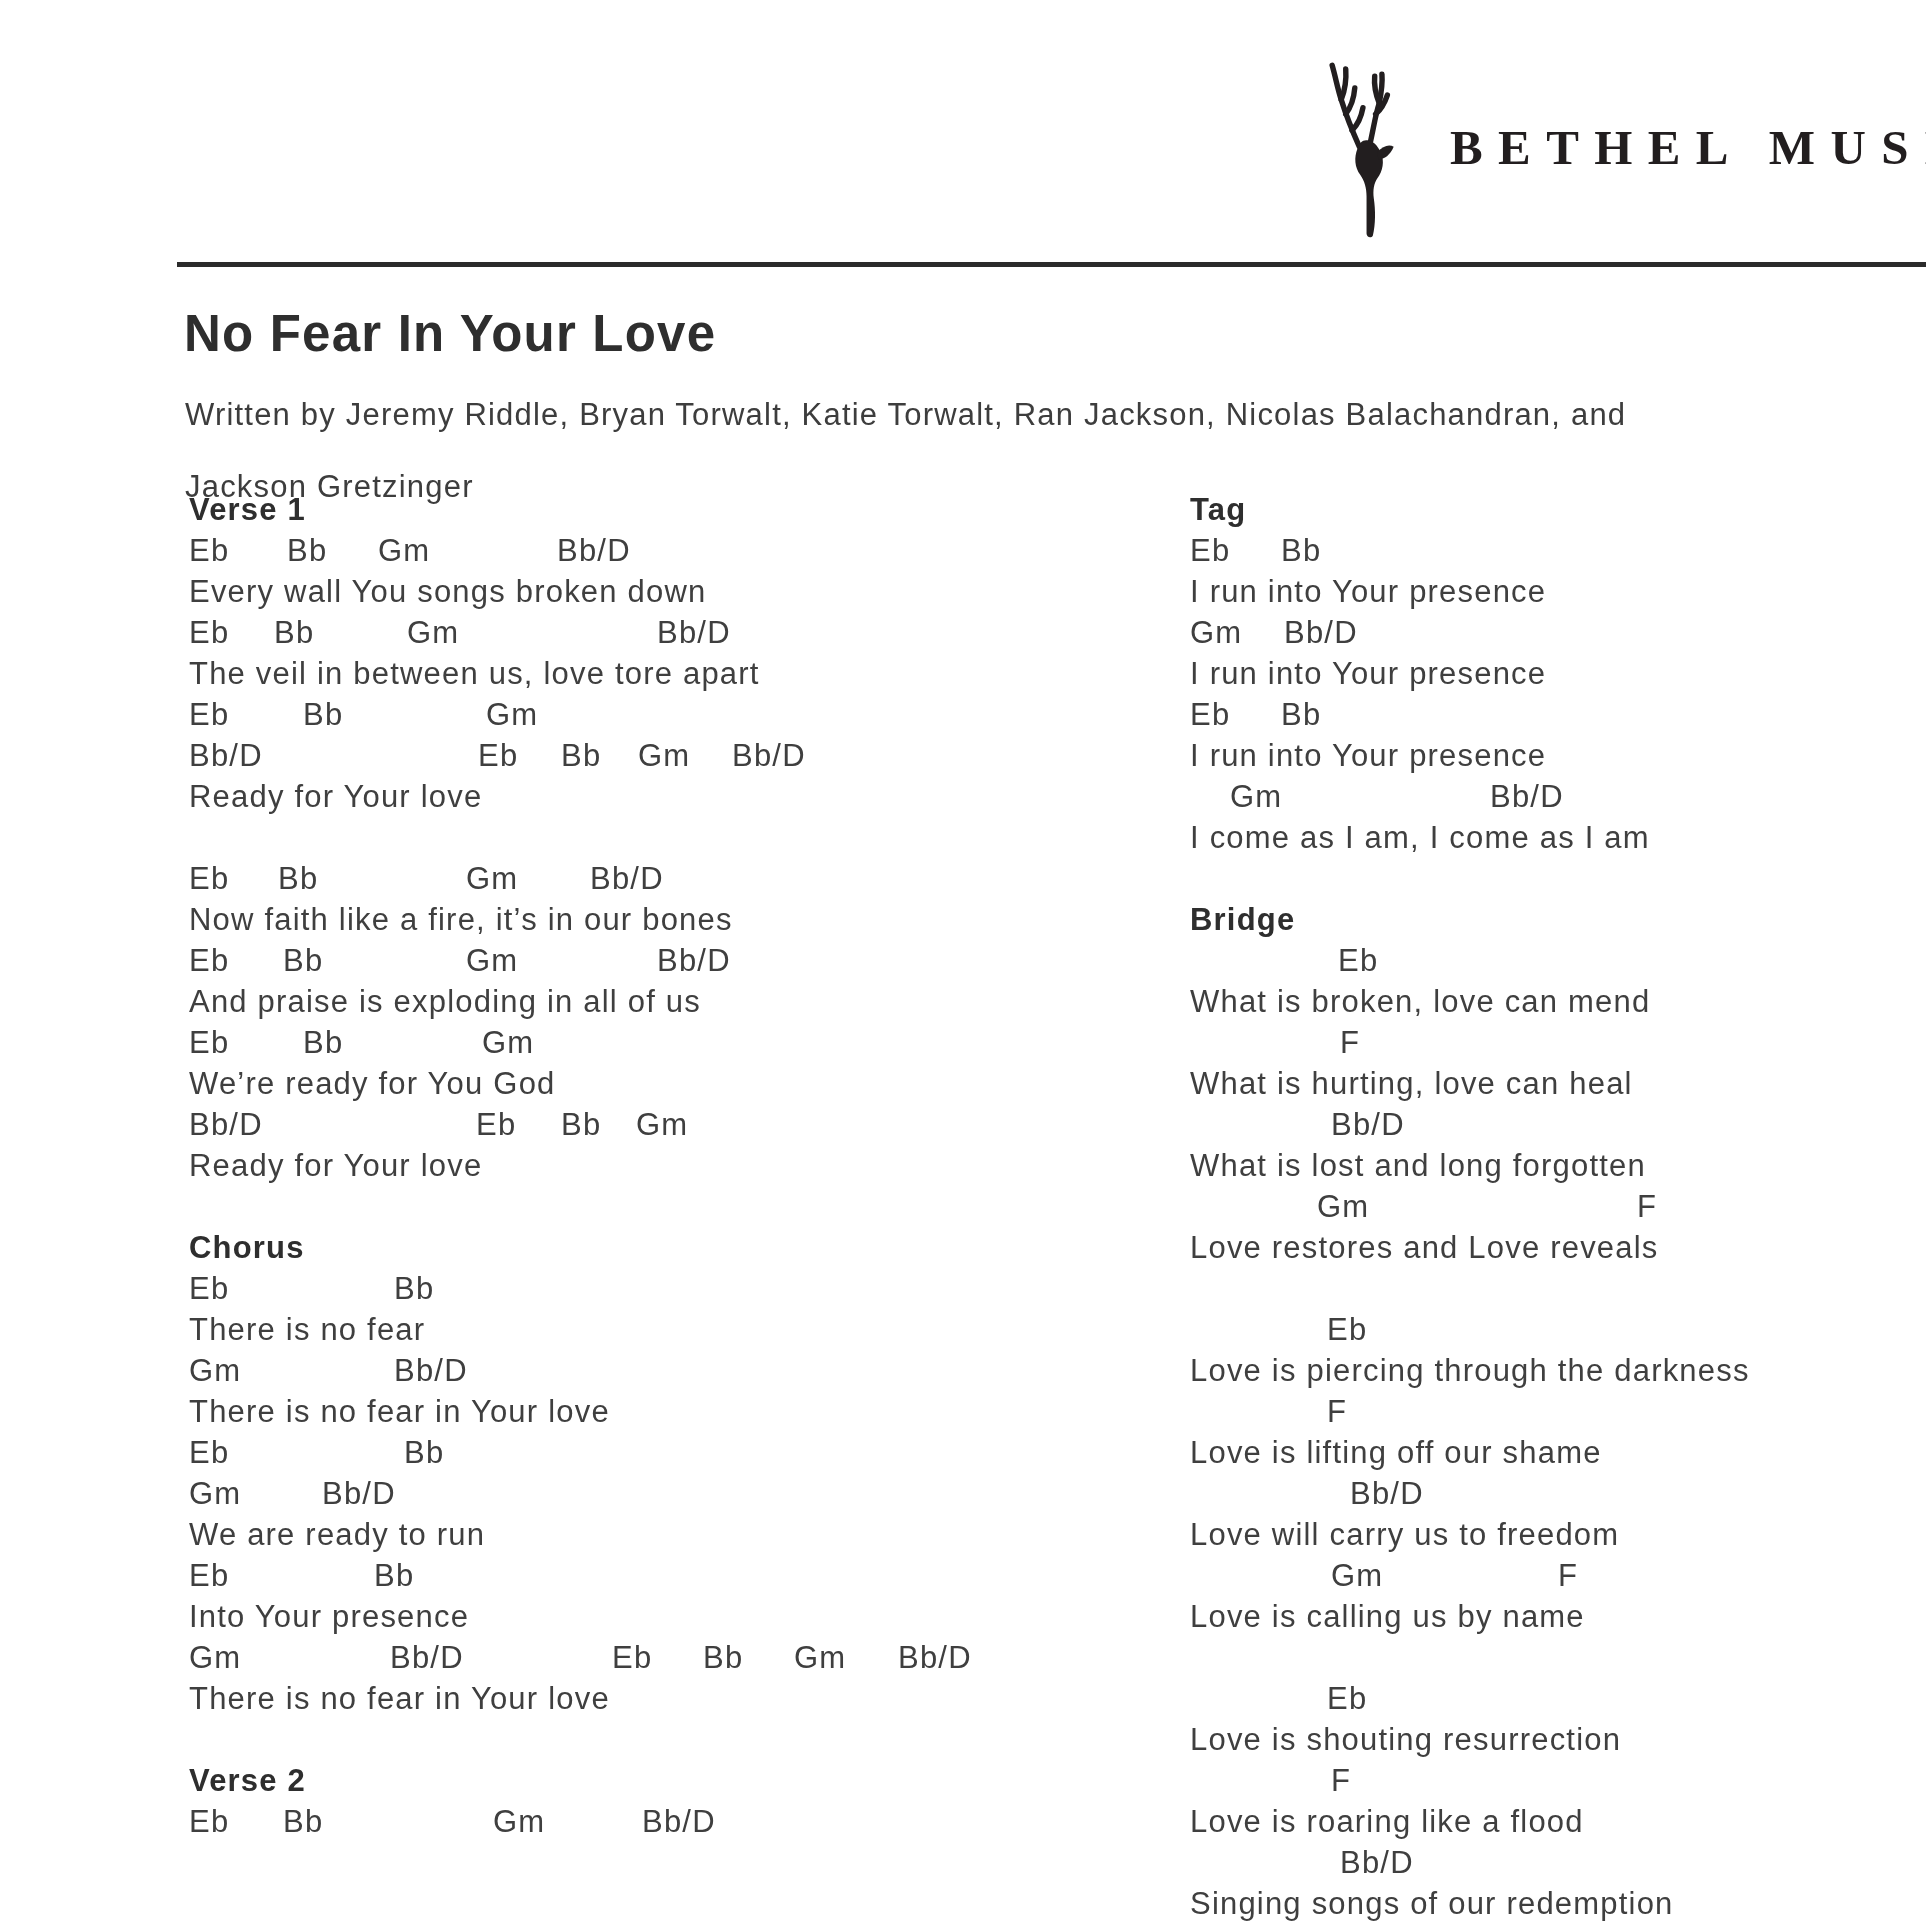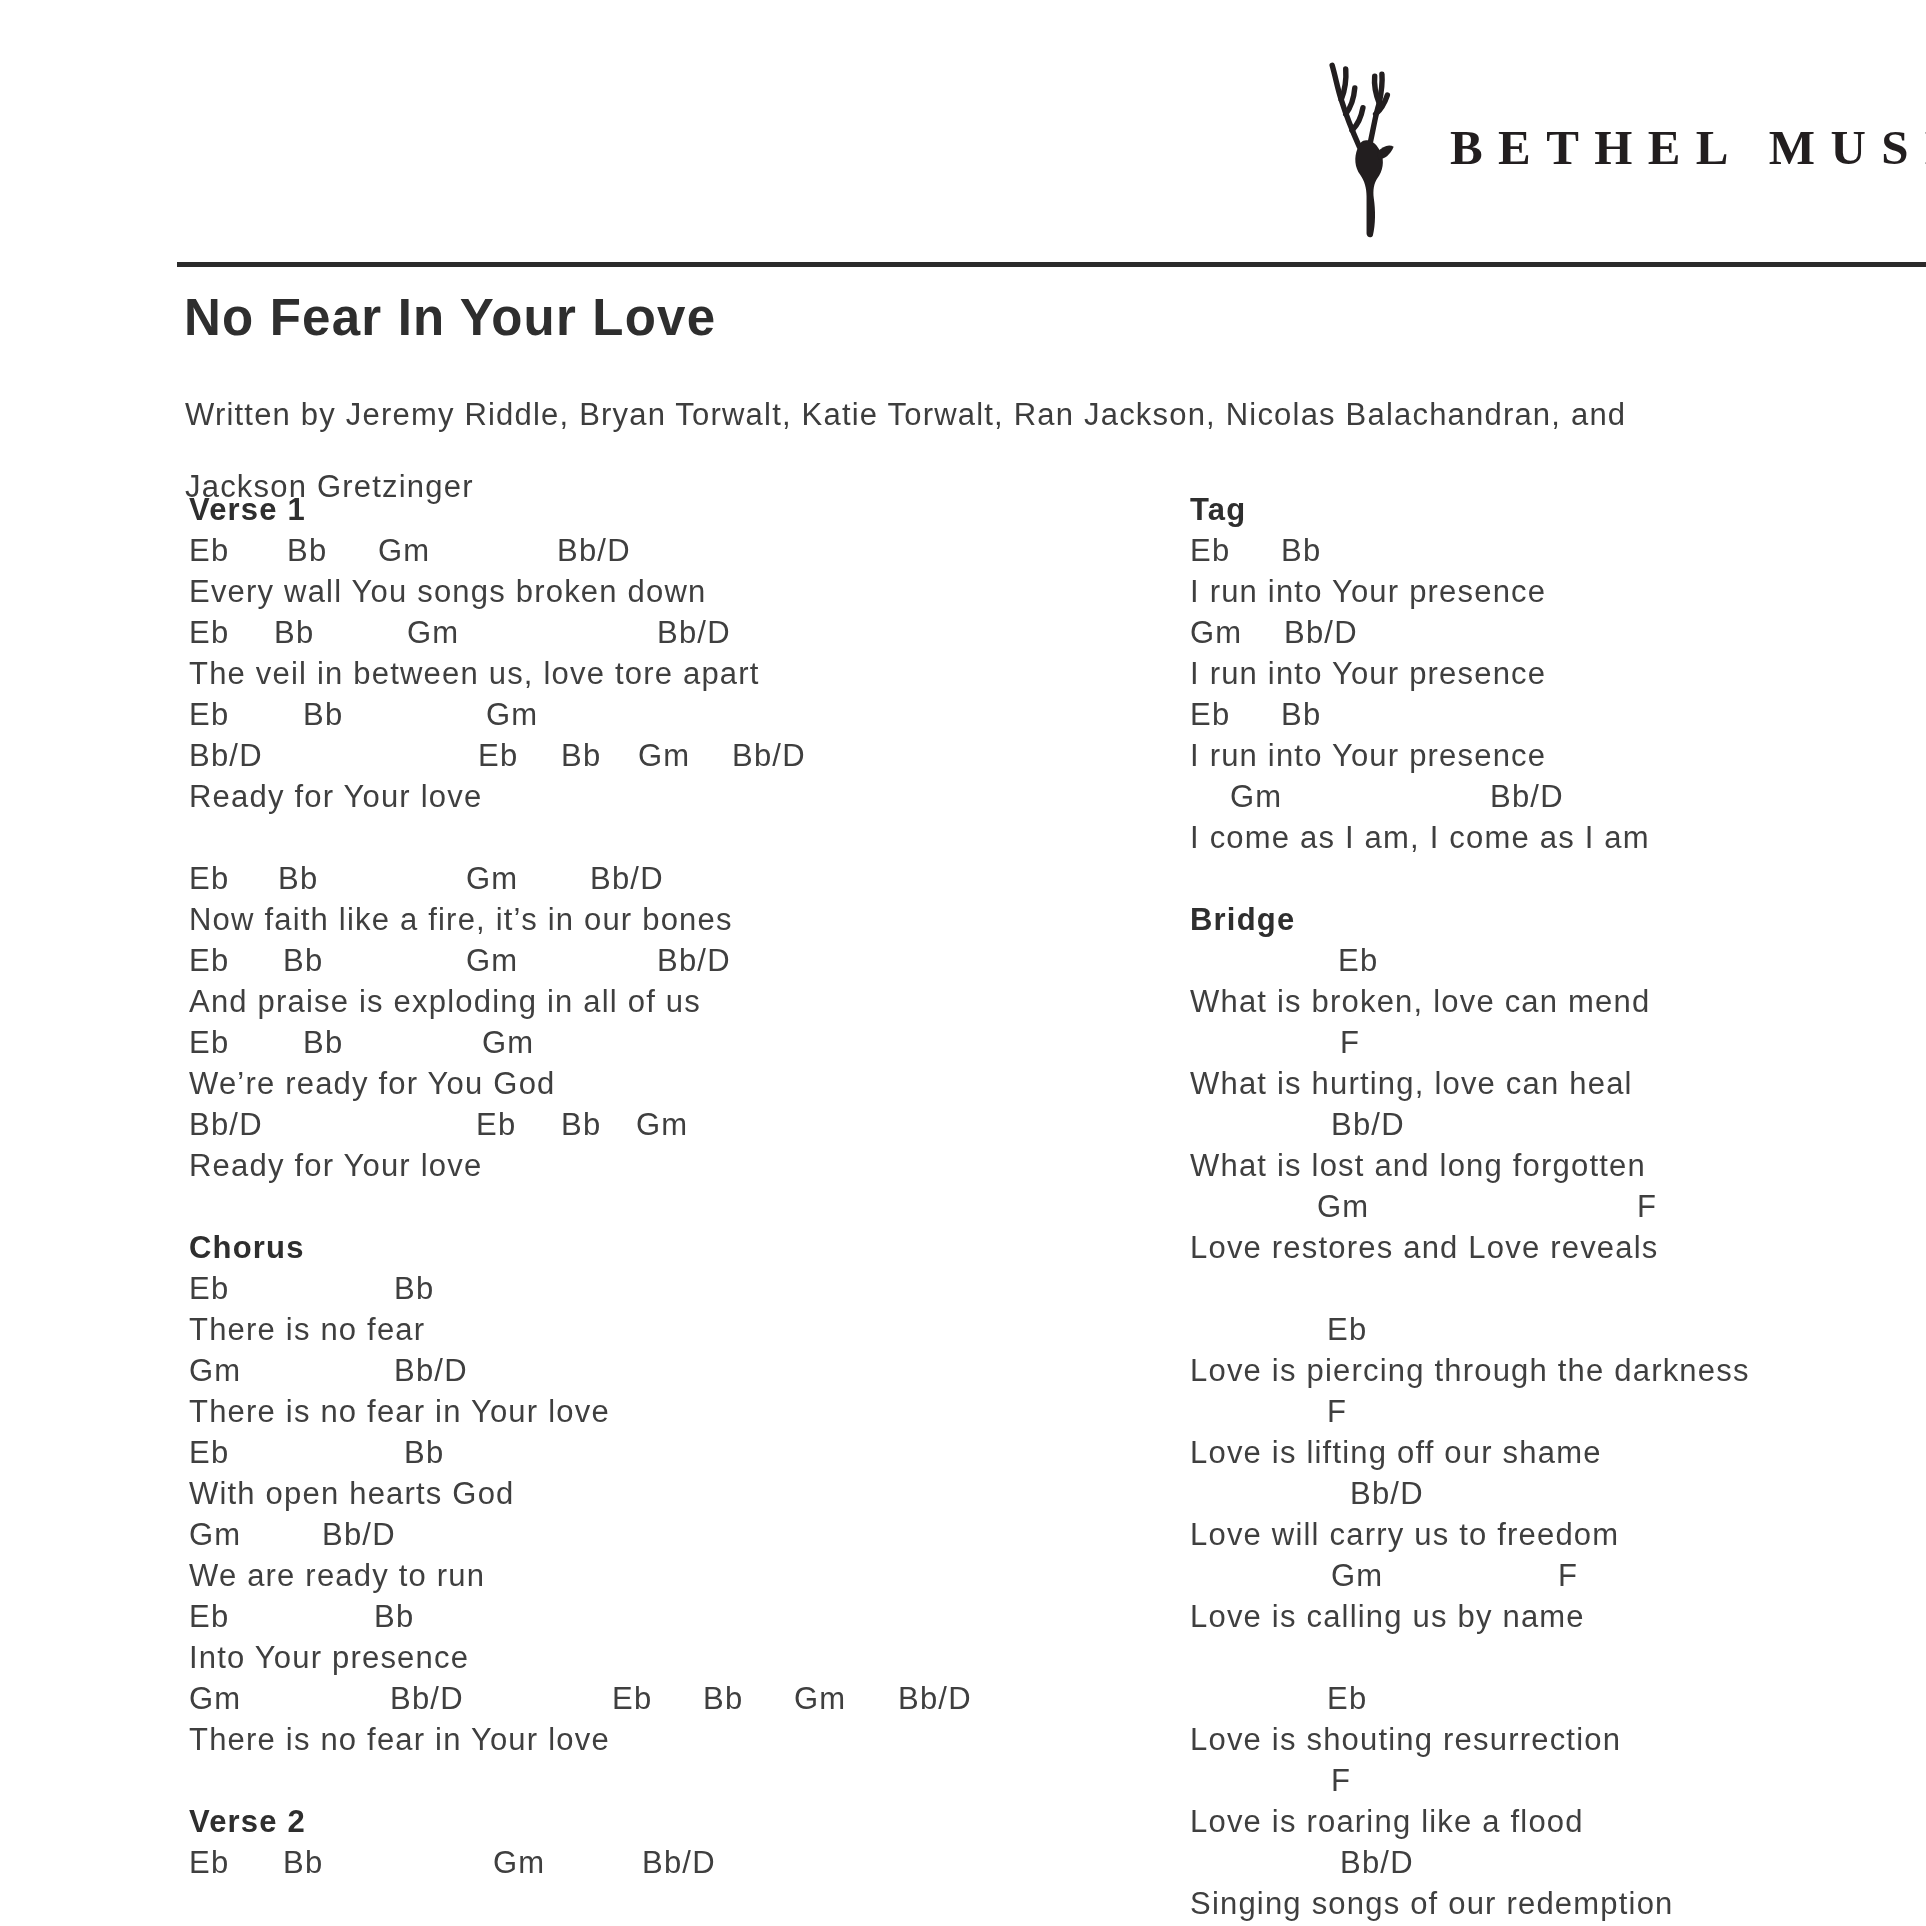--- a/index.html
+++ b/index.html
@@ -14,21 +14,21 @@
   #logo{position:absolute;left:1317px;top:58px;width:119px;height:181px;}
   #brand{
     position:absolute;left:1450px;top:119px;width:655px;
     font-family:"Liberation Serif", serif;
     font-weight:bold;font-size:49px;letter-spacing:15.4px;
     color:#221e1f;white-space:nowrap;
   }
   #rule{position:absolute;left:177px;top:262px;width:1891px;height:5px;background:#2b2b2b;}
   
   #title{
-    position:absolute;left:184px;top:288px;
+    position:absolute;left:184px;top:304px;
     font-size:51px;font-weight:bold;letter-spacing:1.2px;color:#2e2e2e;white-space:nowrap;
   }
   #credits{position:absolute;left:185px;top:365px;font-size:31px;letter-spacing:1.2px;color:#3d3d3d;line-height:44px;}
   #credits div{white-space:nowrap;margin-top:28px;}
   
   .col{position:absolute;top:489px;width:998px;color:#3f3f3f;font-size:31px;letter-spacing:1.2px;}
   #col-left{left:189px;}
   #col-right{left:1190px;}
   .sec-heading{height:41px;line-height:41px;font-weight:bold;color:#2e2e2e;white-space:nowrap;}
   .stanza{margin-bottom:41px;}
@@ -131,21 +131,20 @@
         <div class="line">There is no fear</div>
         <div class="line">
           <span class="chord" style="left: 0px;">Gm</span>
           <span class="chord" style="left: 205px;">Bb/D</span>
         </div>
         <div class="line">There is no fear in Your love</div>
         <div class="line">
           <span class="chord" style="left: 0px;">Eb</span>
           <span class="chord" style="left: 215px;">Bb</span>
         </div>
-        <div class="line">With open hearts God</div>
         <div class="line">
           <span class="chord" style="left: 0px;">Gm</span>
           <span class="chord" style="left: 133px;">Bb/D</span>
         </div>
         <div class="line">We are ready to run</div>
         <div class="line">
           <span class="chord" style="left: 0px;">Eb</span>
           <span class="chord" style="left: 185px;">Bb</span>
         </div>
         <div class="line">Into Your presence</div>

